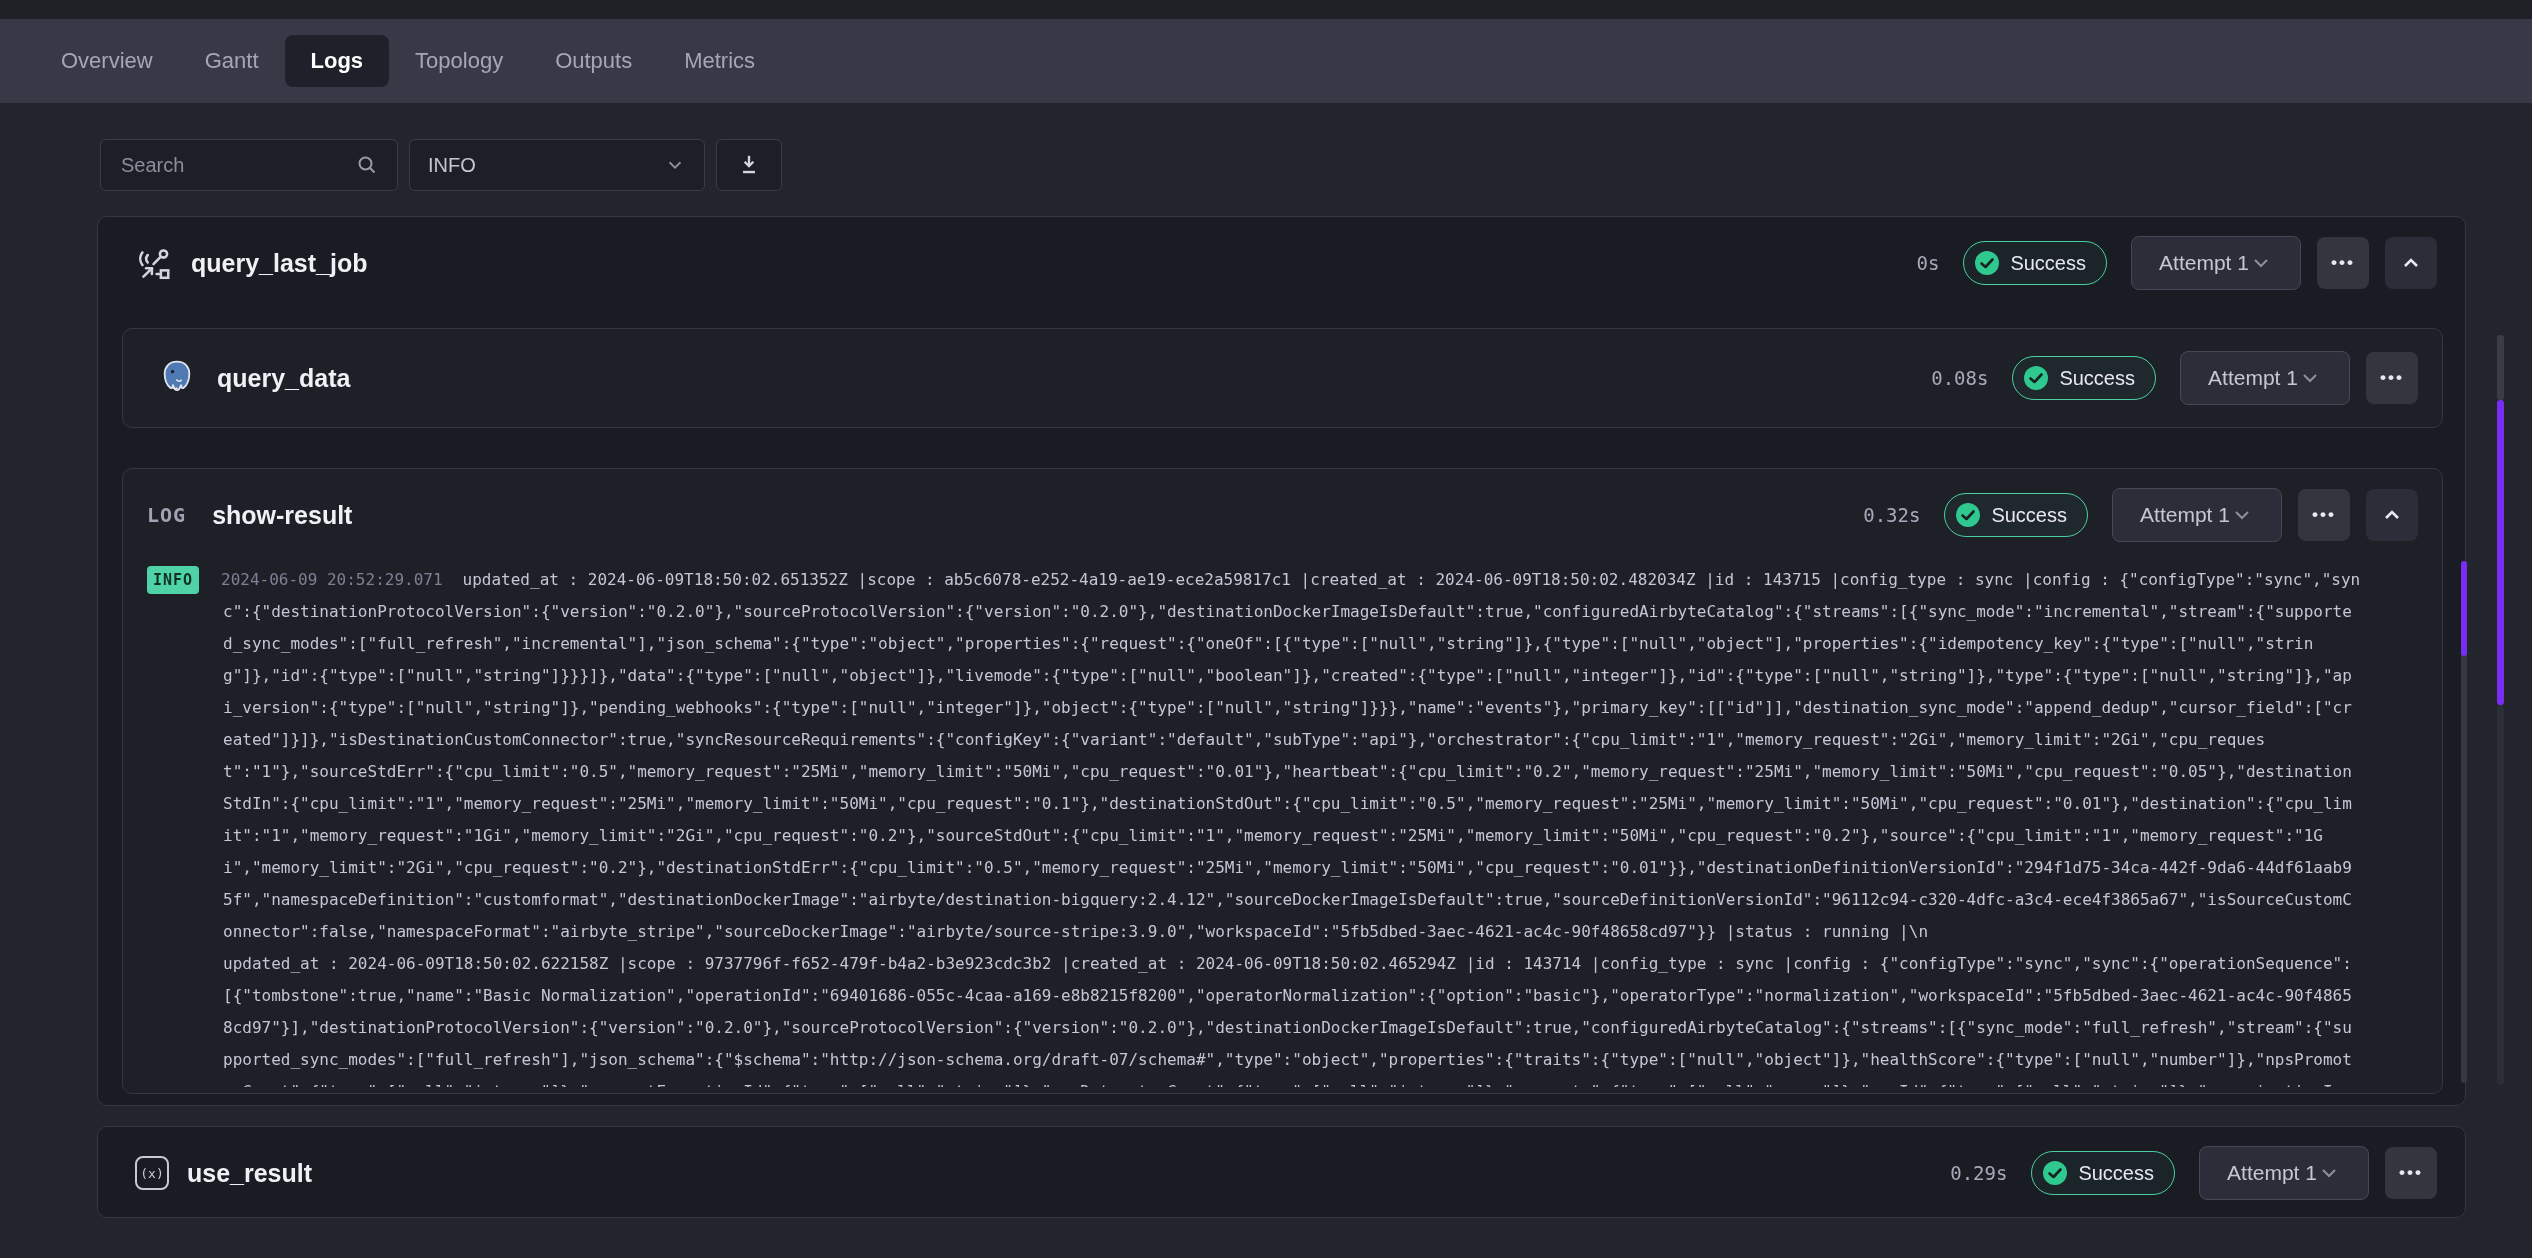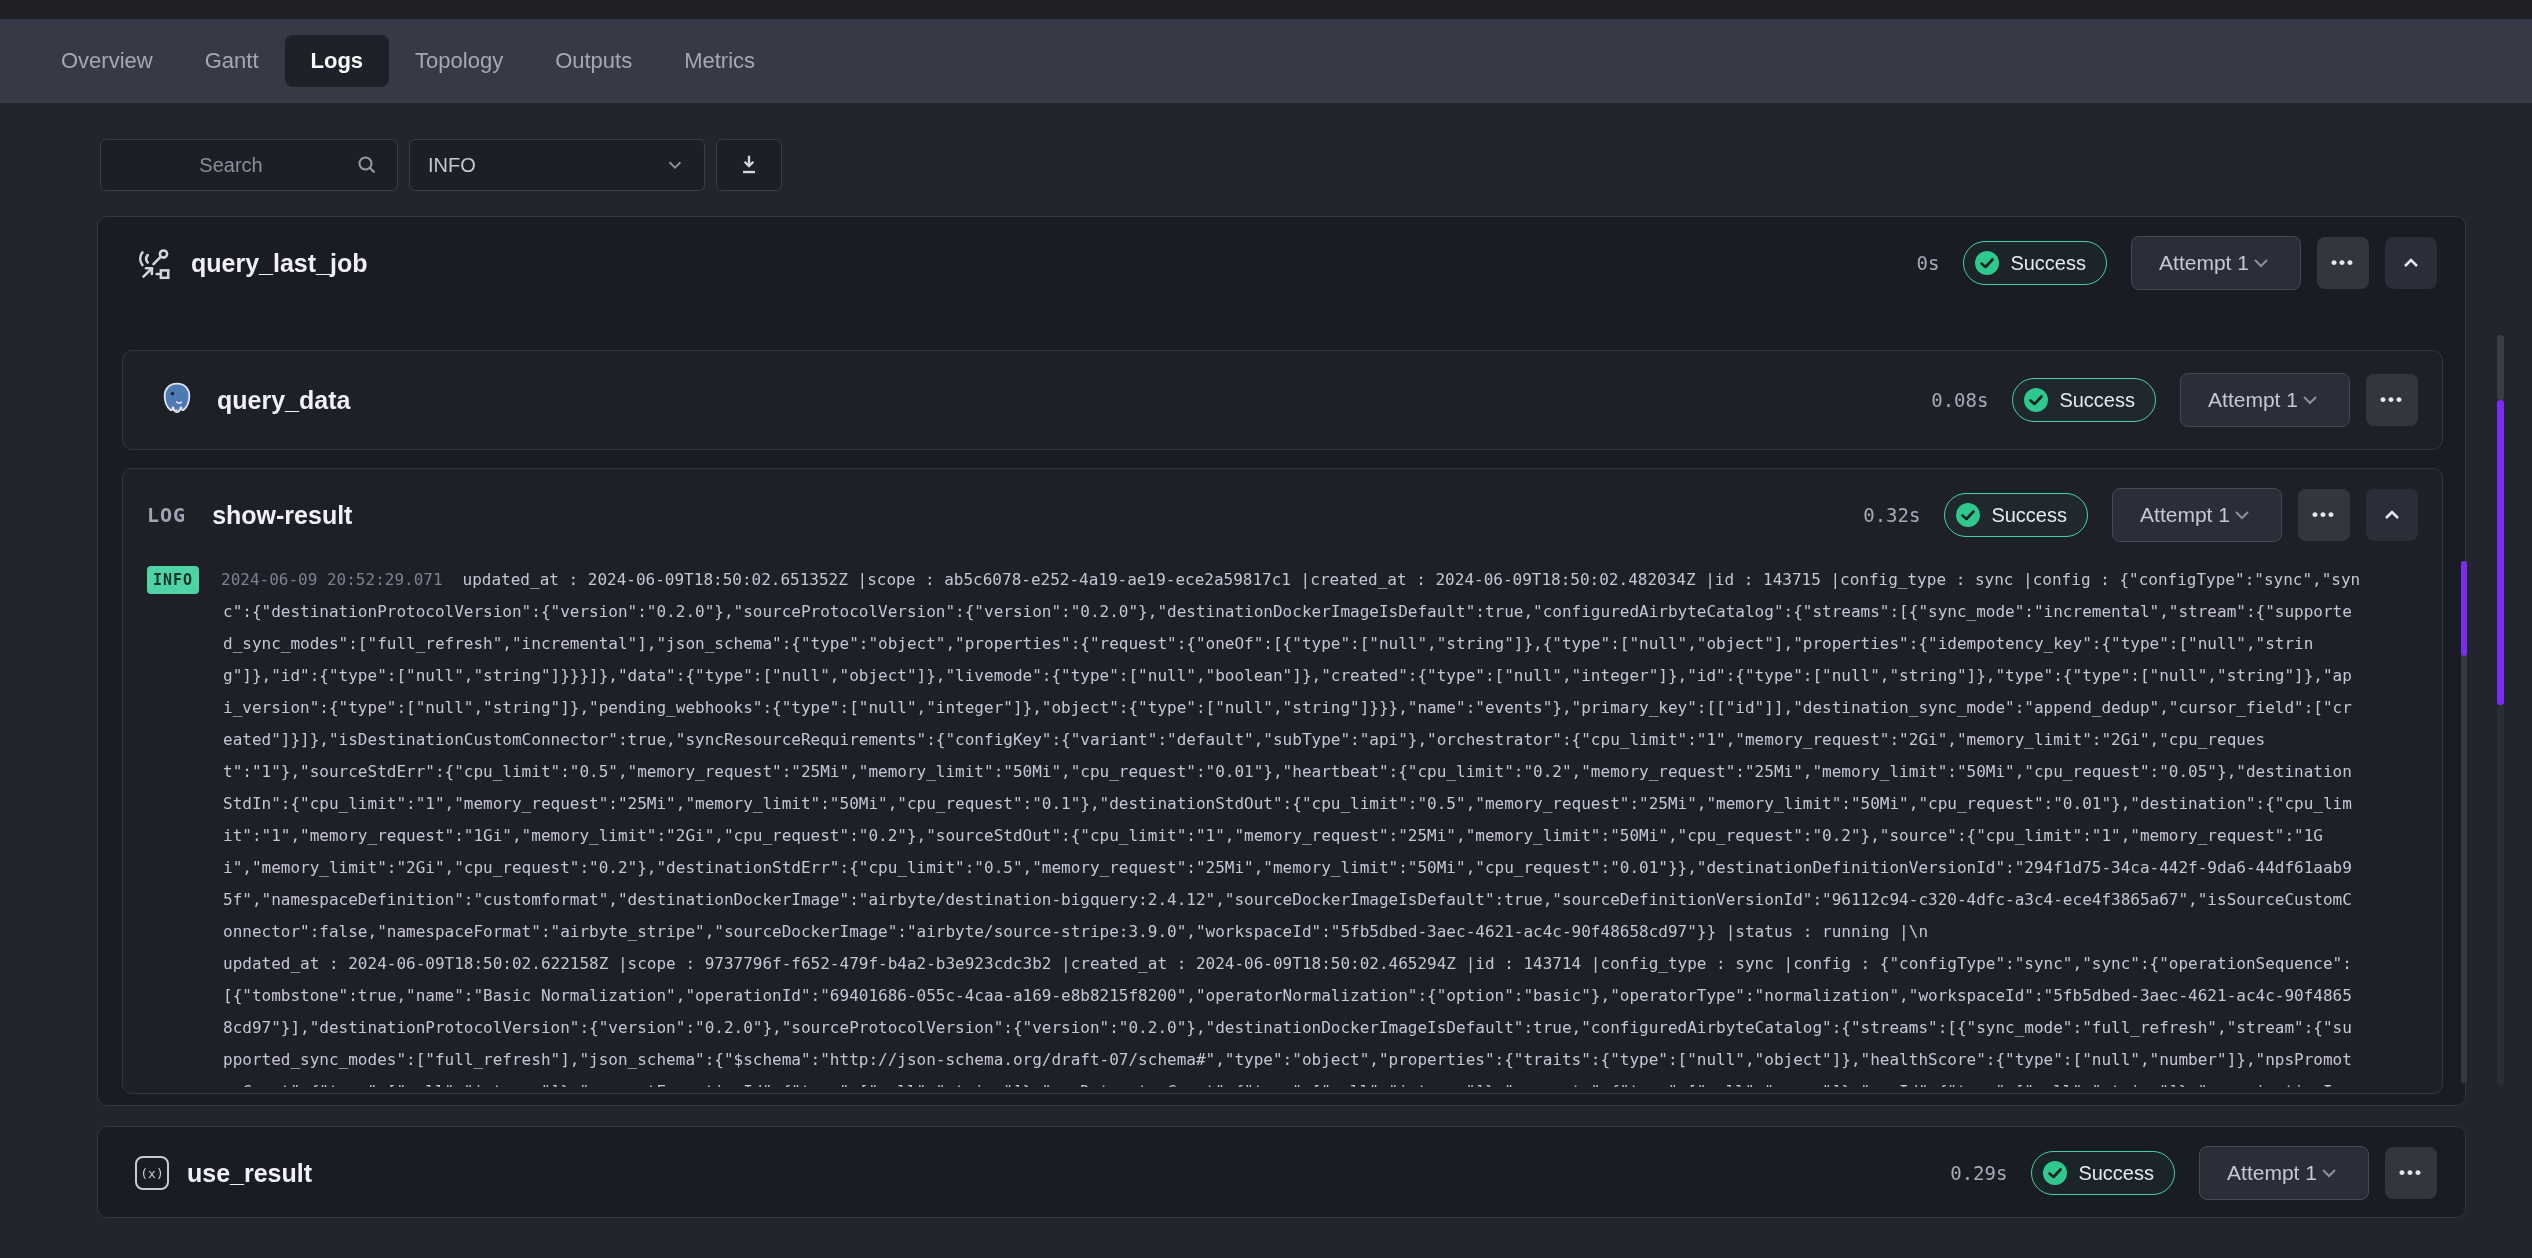--- a/index.html
+++ b/index.html
@@ -13,21 +13,21 @@
   .tabbar{position:absolute;left:0;top:19px;width:2532px;height:84px;background:#373a46;
     display:flex;align-items:center;padding-left:35px;box-sizing:border-box;}
   .tab{padding:13px 26px;font-size:22px;color:#a7a6b6;border-radius:8px;white-space:nowrap;}
   .tab.active{background:#1f212a;color:#ffffff;font-weight:bold;}
   
   .toolbar{position:absolute;left:100px;top:139px;display:flex;gap:11px;align-items:center;}
   .ctl{box-sizing:border-box;height:52px;background:#1d1f26;border:1px solid #3a3d48;
     border-radius:6px;display:flex;align-items:center;padding:0 18px;color:#c8c6d6;font-size:20px;}
   .searchbox{width:298px;justify-content:space-between;}
   .search-input{background:transparent;border:none;outline:none;color:#d946ef;font-size:20px;
-    width:220px;font-family:inherit;text-align:center;}
+    width:220px;font-family:inherit;}
   .search-input::placeholder{color:#8d8c9c;}
   .levelselect{width:296px;justify-content:space-between;}
   .collapsebtn{width:297px;justify-content:center;color:#d6d5e2;}
   .dlbtn{width:66px;justify-content:center;padding:0;}
   
   .panel-outer{position:absolute;left:97px;background:#1a1c23;border:1px solid #343743;
     border-radius:10px;box-sizing:border-box;}
   #panel-job{top:216px;width:2369px;height:890px;}
   #panel-use{top:1126px;width:2369px;height:92px;}
   .p-header{height:92px;display:flex;align-items:center;padding:0 28px 0 37px;}
@@ -39,21 +39,21 @@
     box-sizing:border-box;margin-right:8px;}
   .select.attempt{width:170px;height:54px;background:#2b2e38;border:1px solid #454857;border-radius:8px;
     display:flex;align-items:center;justify-content:center;padding:0 16px;box-sizing:border-box;
     color:#c8c6d6;font-size:21px;}
   .sqbtn{width:52px;height:52px;border-radius:8px;display:flex;align-items:center;justify-content:center;}
   .dots{background:#33363f;color:#e9e8f1;}
   .dots-glyph::before{content:"•••";font-size:17px;font-weight:bold;letter-spacing:2px;color:#e9e8f1;}
   .chevbtn{background:#2b2e38;}
   .inner-panel{position:absolute;left:24px;width:2321px;background:#1e2028;border:1px solid #343743;
     border-radius:10px;box-sizing:border-box;}
-  #panel-qd{top:133px;height:100px;}
+  #panel-qd{top:111px;height:100px;}
   #panel-sr{top:251px;height:626px;overflow:hidden;}
   #panel-qd .p-header{height:98px;padding:0 24px 0 34px;}
   #panel-sr .p-header{padding:0 24px 0 24px;}
   .log-kind{font-family:"DejaVu Sans Mono",monospace;font-size:20px;font-weight:bold;color:#a3a2b4;
     letter-spacing:1px;}
   #panel-sr .p-title{margin-left:26px;}
   .fxicon{width:34px;height:34px;border:2px solid #c9c8d6;border-radius:8px;color:#c9c8d6;
     font-family:"DejaVu Sans Mono",monospace;font-size:13px;display:flex;align-items:center;
     justify-content:center;box-sizing:border-box;}
   

